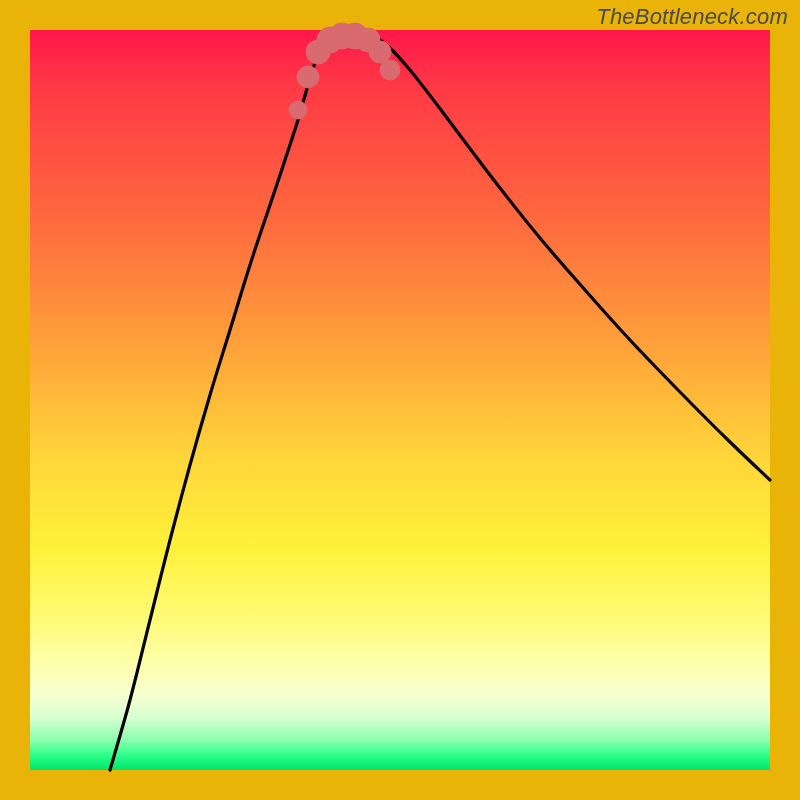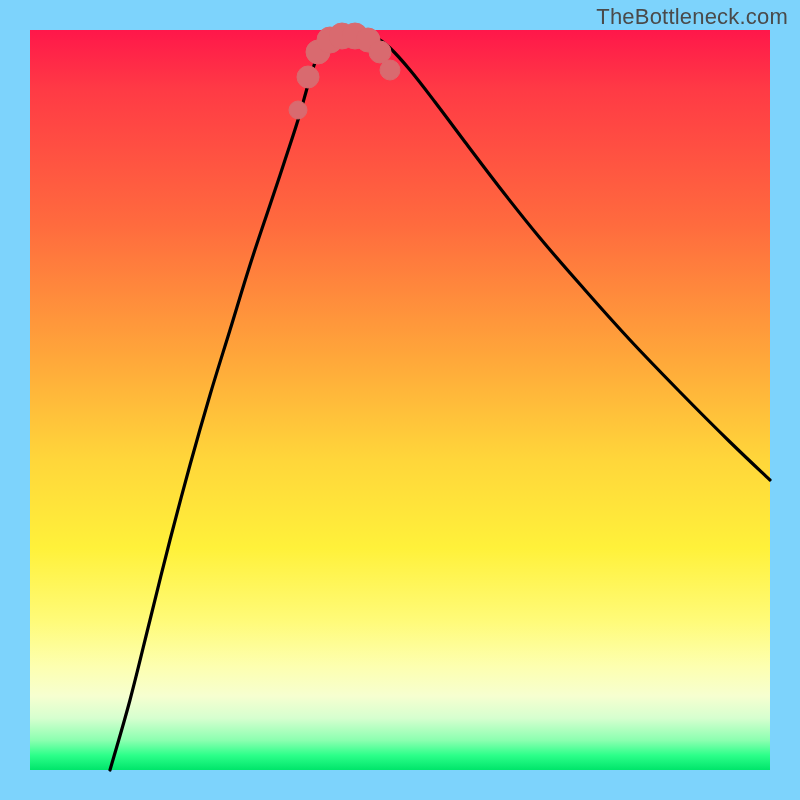--- a/index.html
+++ b/index.html
@@ -10,21 +10,22 @@
     background: #000;
     overflow: hidden;
     font-family: Arial, Helvetica, sans-serif;
   }
   .frame {
     position: absolute;
     left: 0;
     top: 0;
     width: 800px;
     height: 800px;
-    background: #7dd3fc;
+    background: #eab308;
+    font-style: italic;
   }
   .plot {
     position: absolute;
     left: 30px;
     top: 30px;
     width: 740px;
     height: 740px;
     
     background: linear-gradient(
       to bottom,

